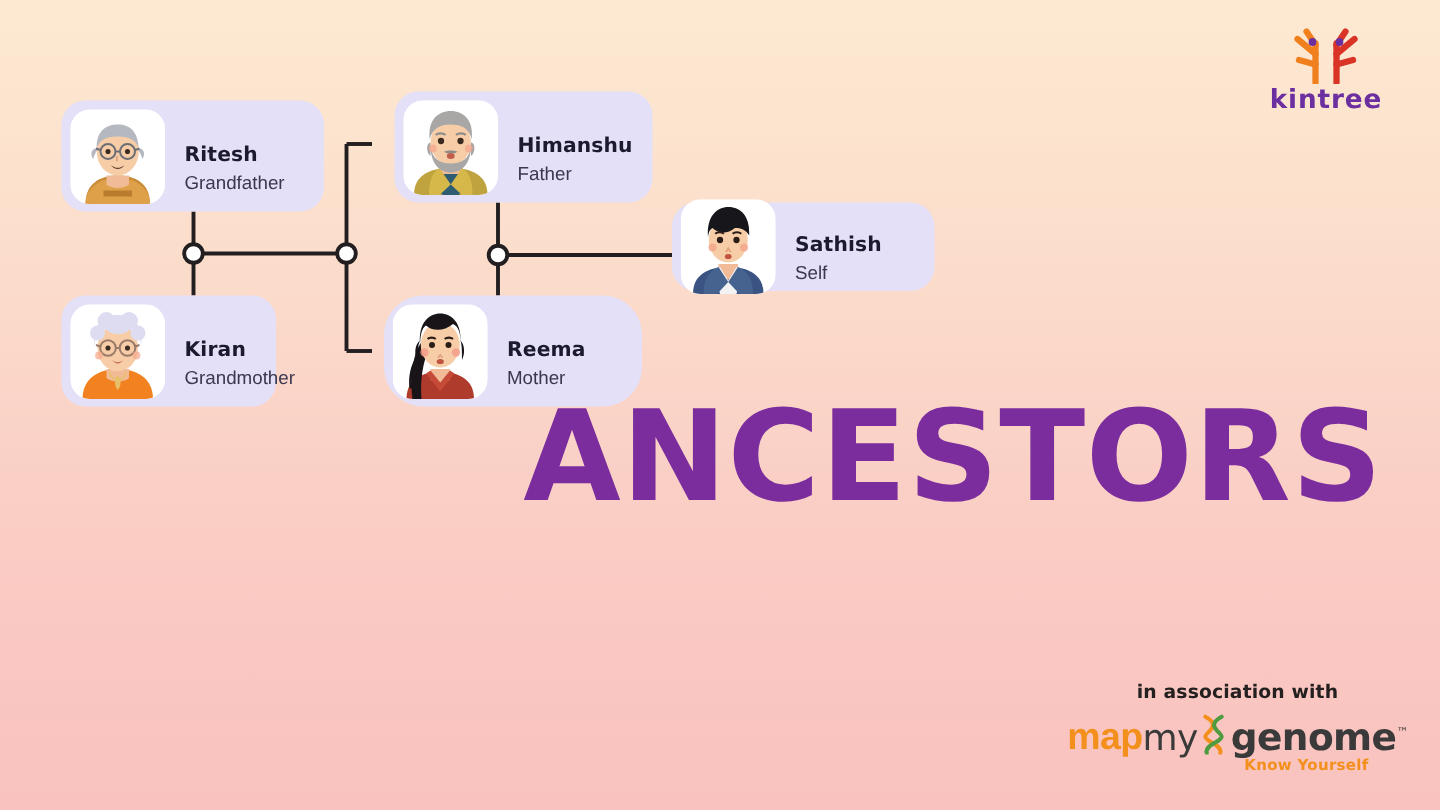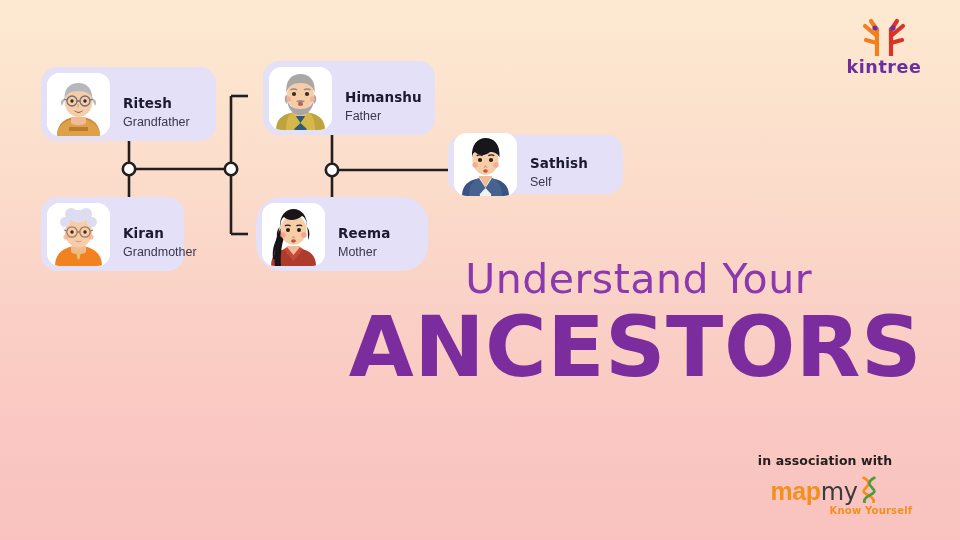--- a/index.html
+++ b/index.html
@@ -394,32 +394,32 @@
         <ellipse cx="31.5" cy="38" rx="2.3" ry="1.7" fill="#C0543F"></ellipse>
       </svg>
     </div>
     <div class="meta">
       <div class="pname">Sathish</div>
       <div class="prel">Self</div>
     </div>
   </div>
 
   <div id="headline">
-    <div class="line1">Understand Your</div>
     <div class="line2">ANCESTORS</div>
   </div>
 
   <div id="partner">
     <div class="assoc">in association with</div>
     <div class="mmg">
       <span class="mmg-map">map</span>
       <span class="mmg-my">my</span>
       <svg class="helix" viewBox="0 0 22 30" width="20" height="27">
         <g fill="none" stroke-width="3" stroke-linecap="round">
           <path d="M5 2 C18 9 4 14 5 17 C6 21 18 23 16 29" stroke="#F3901D"></path>
           <path d="M17 2 C4 9 18 14 17 17 C16 21 4 23 6 29" stroke="#4E9A3E"></path>
         </g>
       </svg>
+      <span class="mmg-genome"><span>genome</span><span class="tm">™</span></span>
     </div>
     <div class="know">Know Yourself</div>
   </div>
 
 </div>
 
 </body></html>

